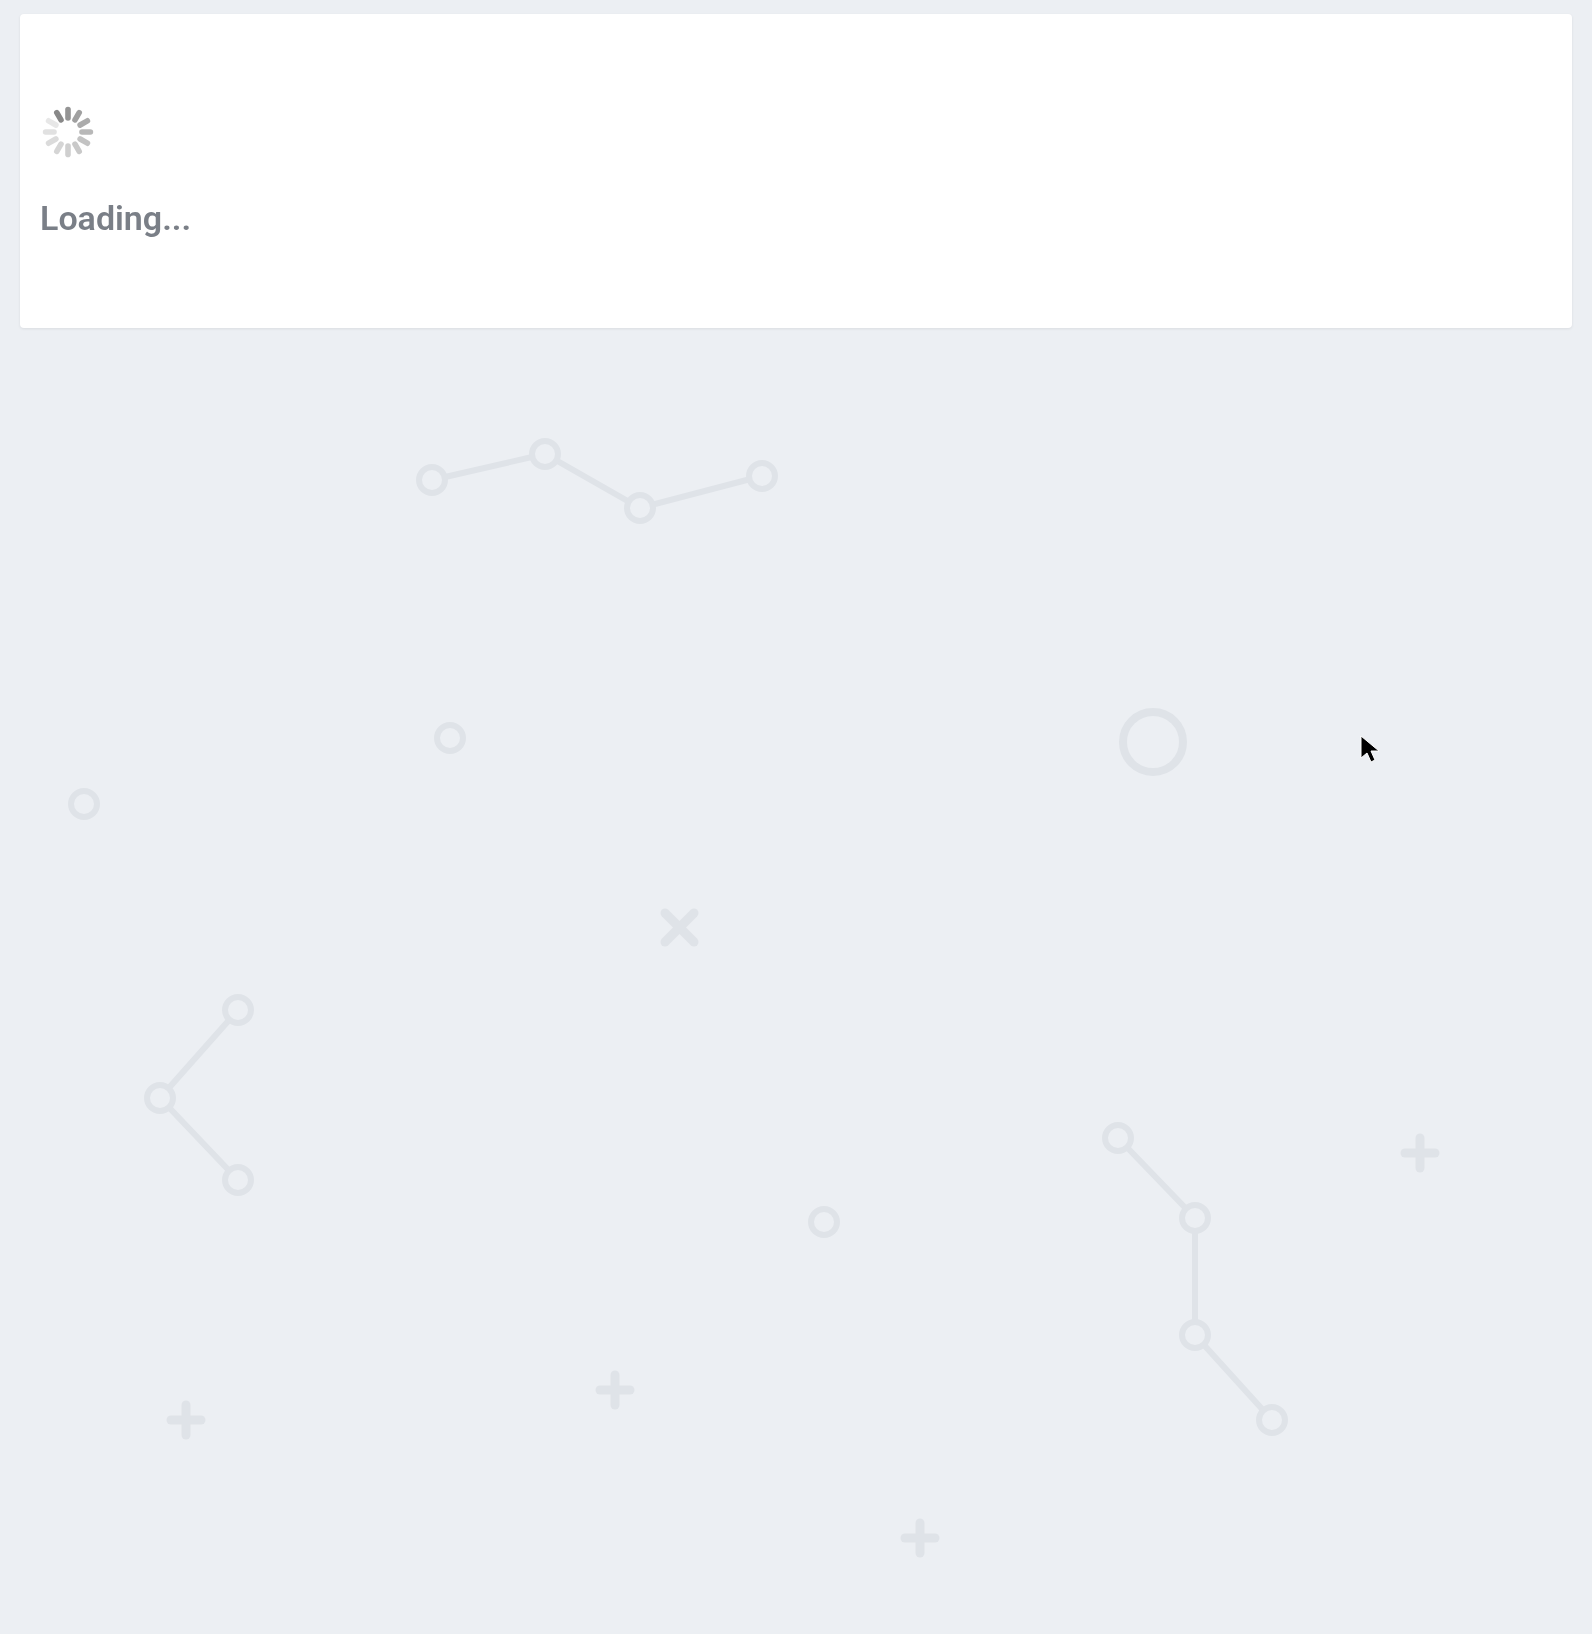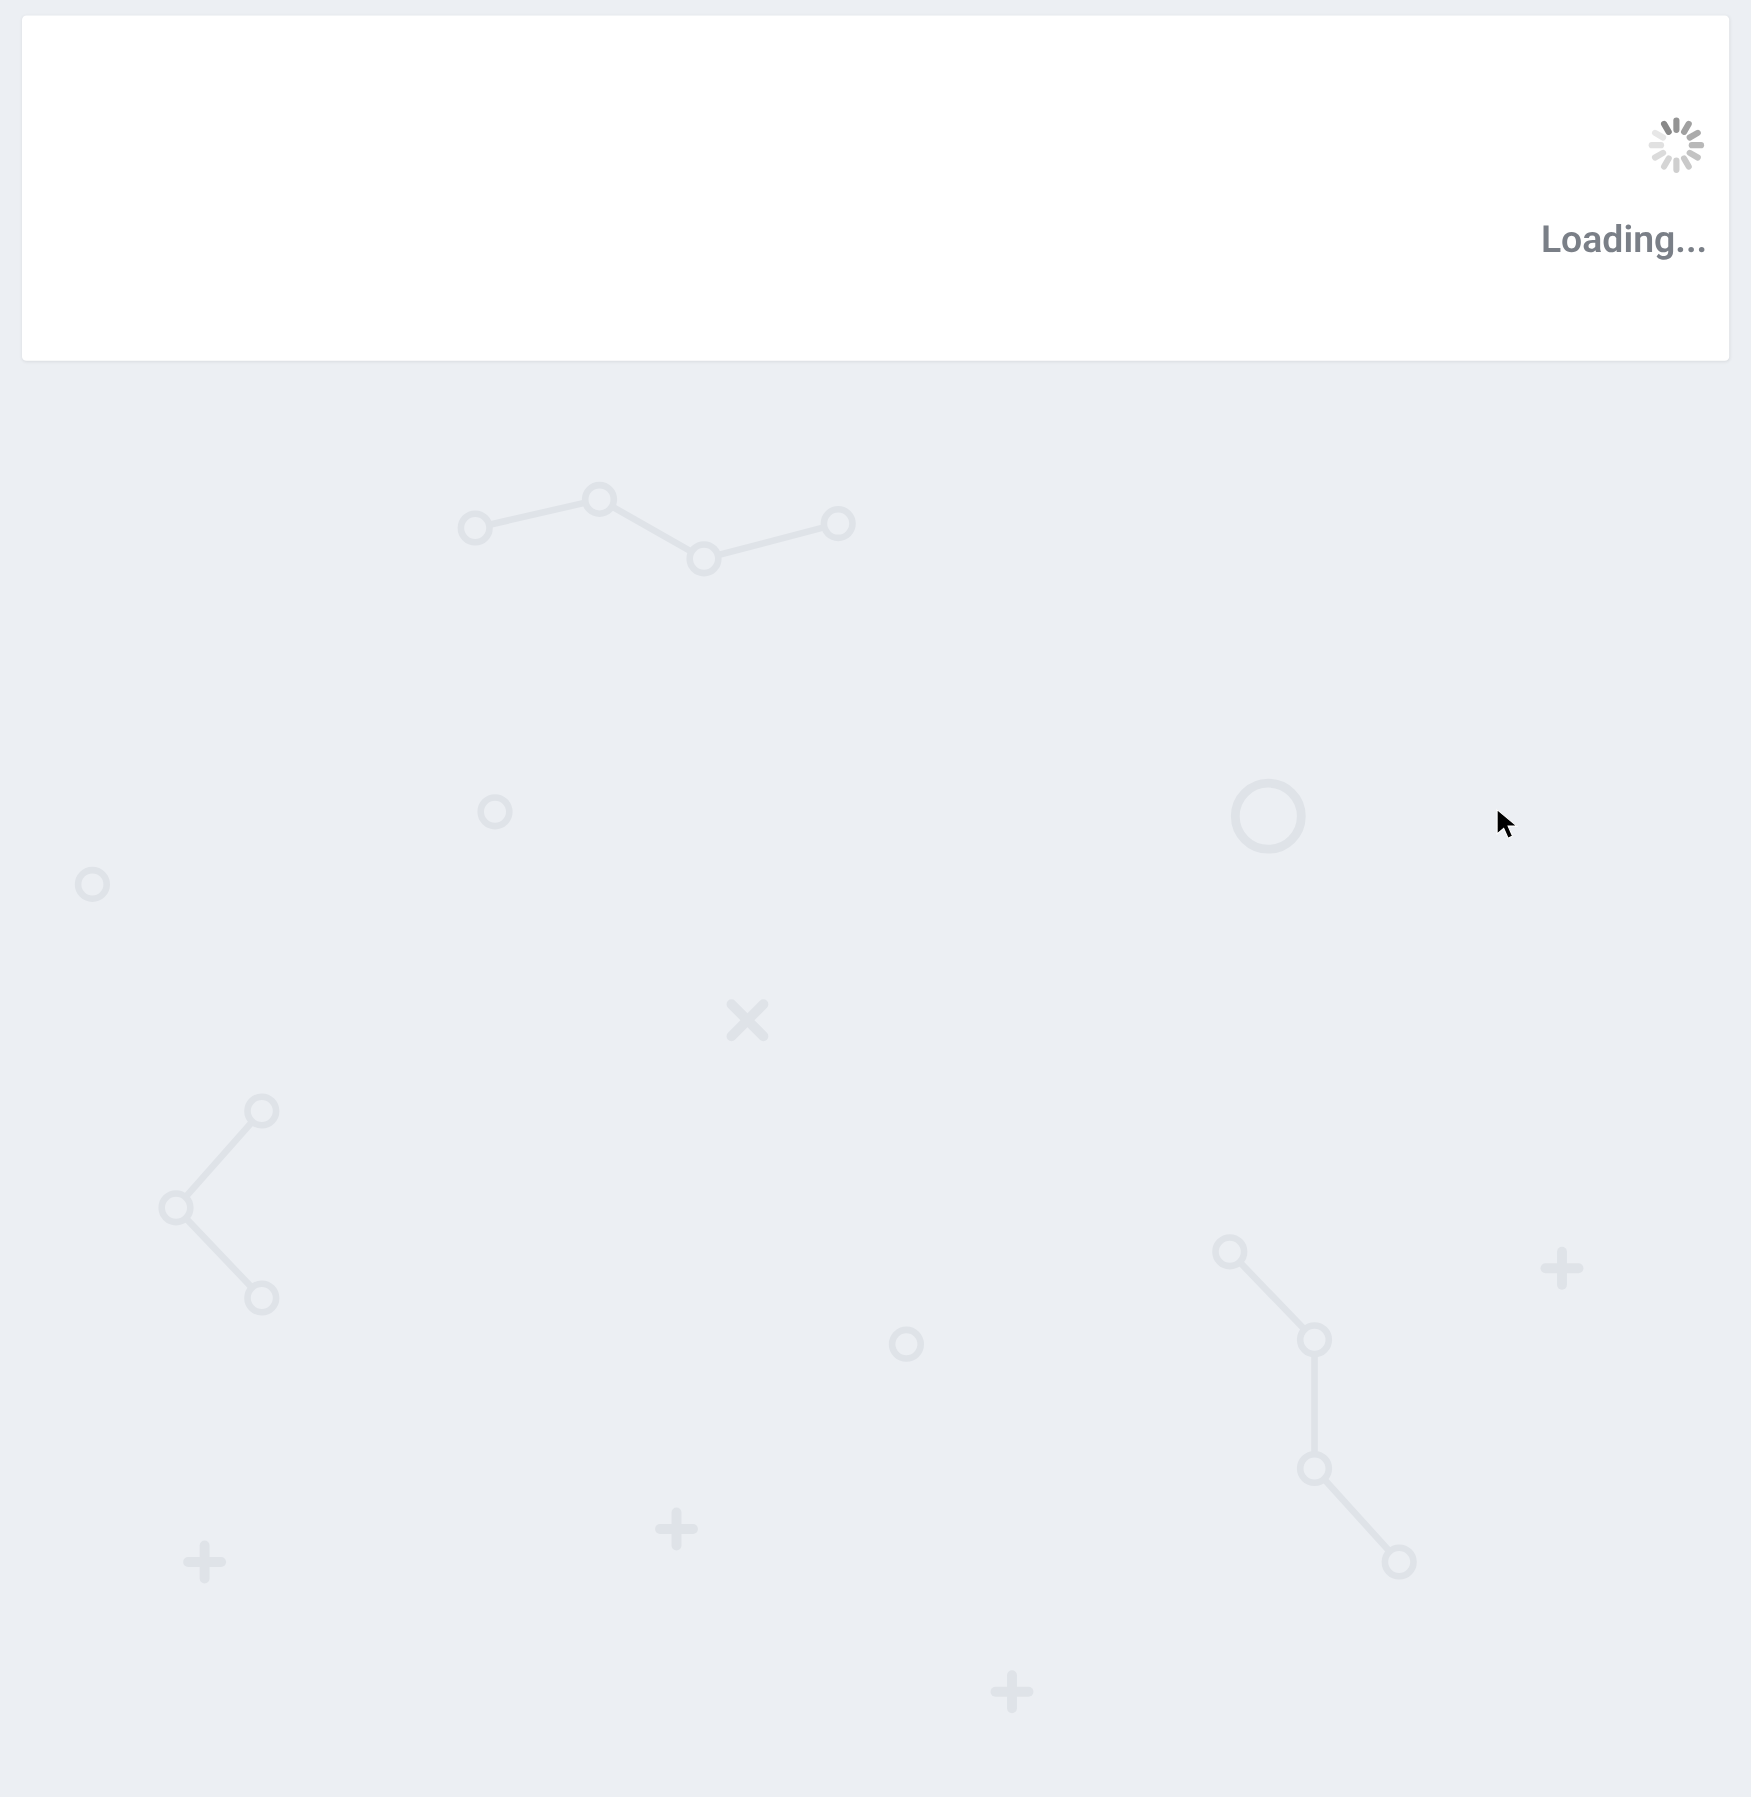--- a/index.html
+++ b/index.html
@@ -31,21 +31,21 @@
       position: absolute;
       top: 14px;
       left: 20px;
       right: 20px;
       background: #ffffff;
       border-radius: 4px;
       box-shadow: 0 1px 3px rgba(0,0,0,0.08);
       padding: 90px 20px;
       display: flex;
       flex-direction: column;
-      align-items: flex-end;
+      align-items: flex-start;
       justify-content: center;
       z-index: 1;
     }
     
     .spinner {
       width: 56px;
       height: 56px;
       margin-bottom: 38px;
       animation: spin 1.2s linear infinite;
     }

